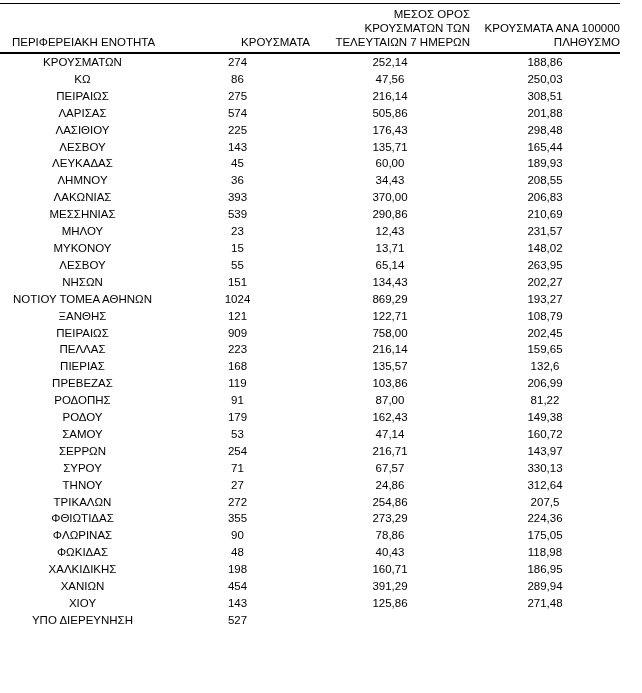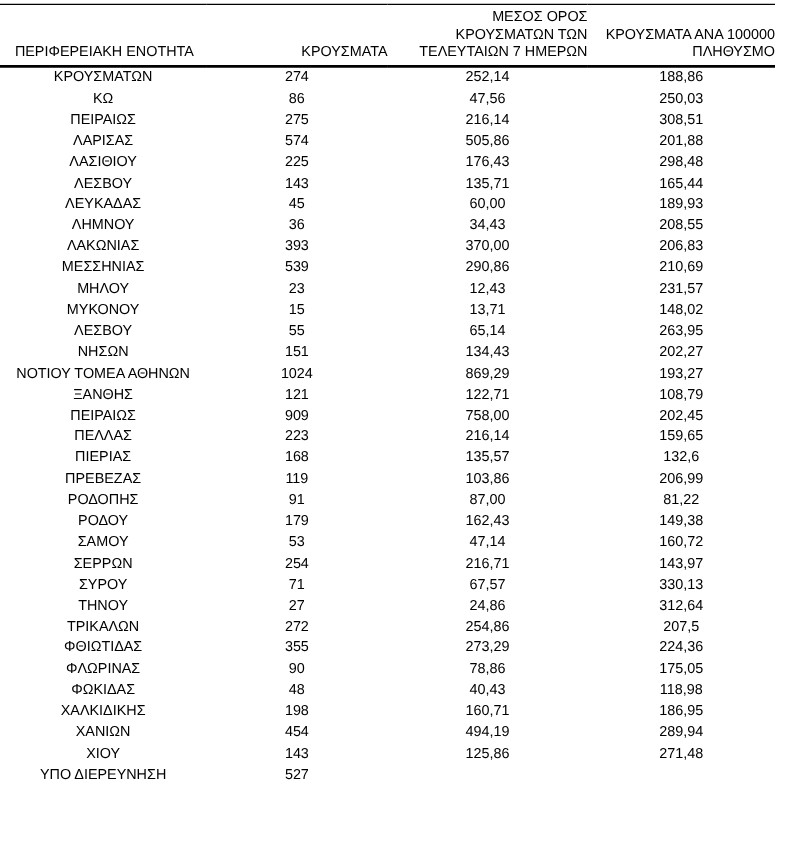--- a/index.html
+++ b/index.html
@@ -259,21 +259,21 @@
         </tr>
         <tr>
           <td class="col-region">ΧΑΛΚΙΔΙΚΗΣ</td>
           <td class="col-cases">198</td>
           <td class="col-avg7">160,71</td>
           <td class="col-per100k">186,95</td>
         </tr>
         <tr>
           <td class="col-region">ΧΑΝΙΩΝ</td>
           <td class="col-cases">454</td>
-          <td class="col-avg7">494,19</td>
+          <td class="col-avg7">391,29</td>
           <td class="col-per100k">289,94</td>
         </tr>
         <tr>
           <td class="col-region">ΧΙΟΥ</td>
           <td class="col-cases">143</td>
           <td class="col-avg7">125,86</td>
           <td class="col-per100k">271,48</td>
         </tr>
         <tr>
           <td class="col-region">ΥΠΟ ΔΙΕΡΕΥΝΗΣΗ</td>

